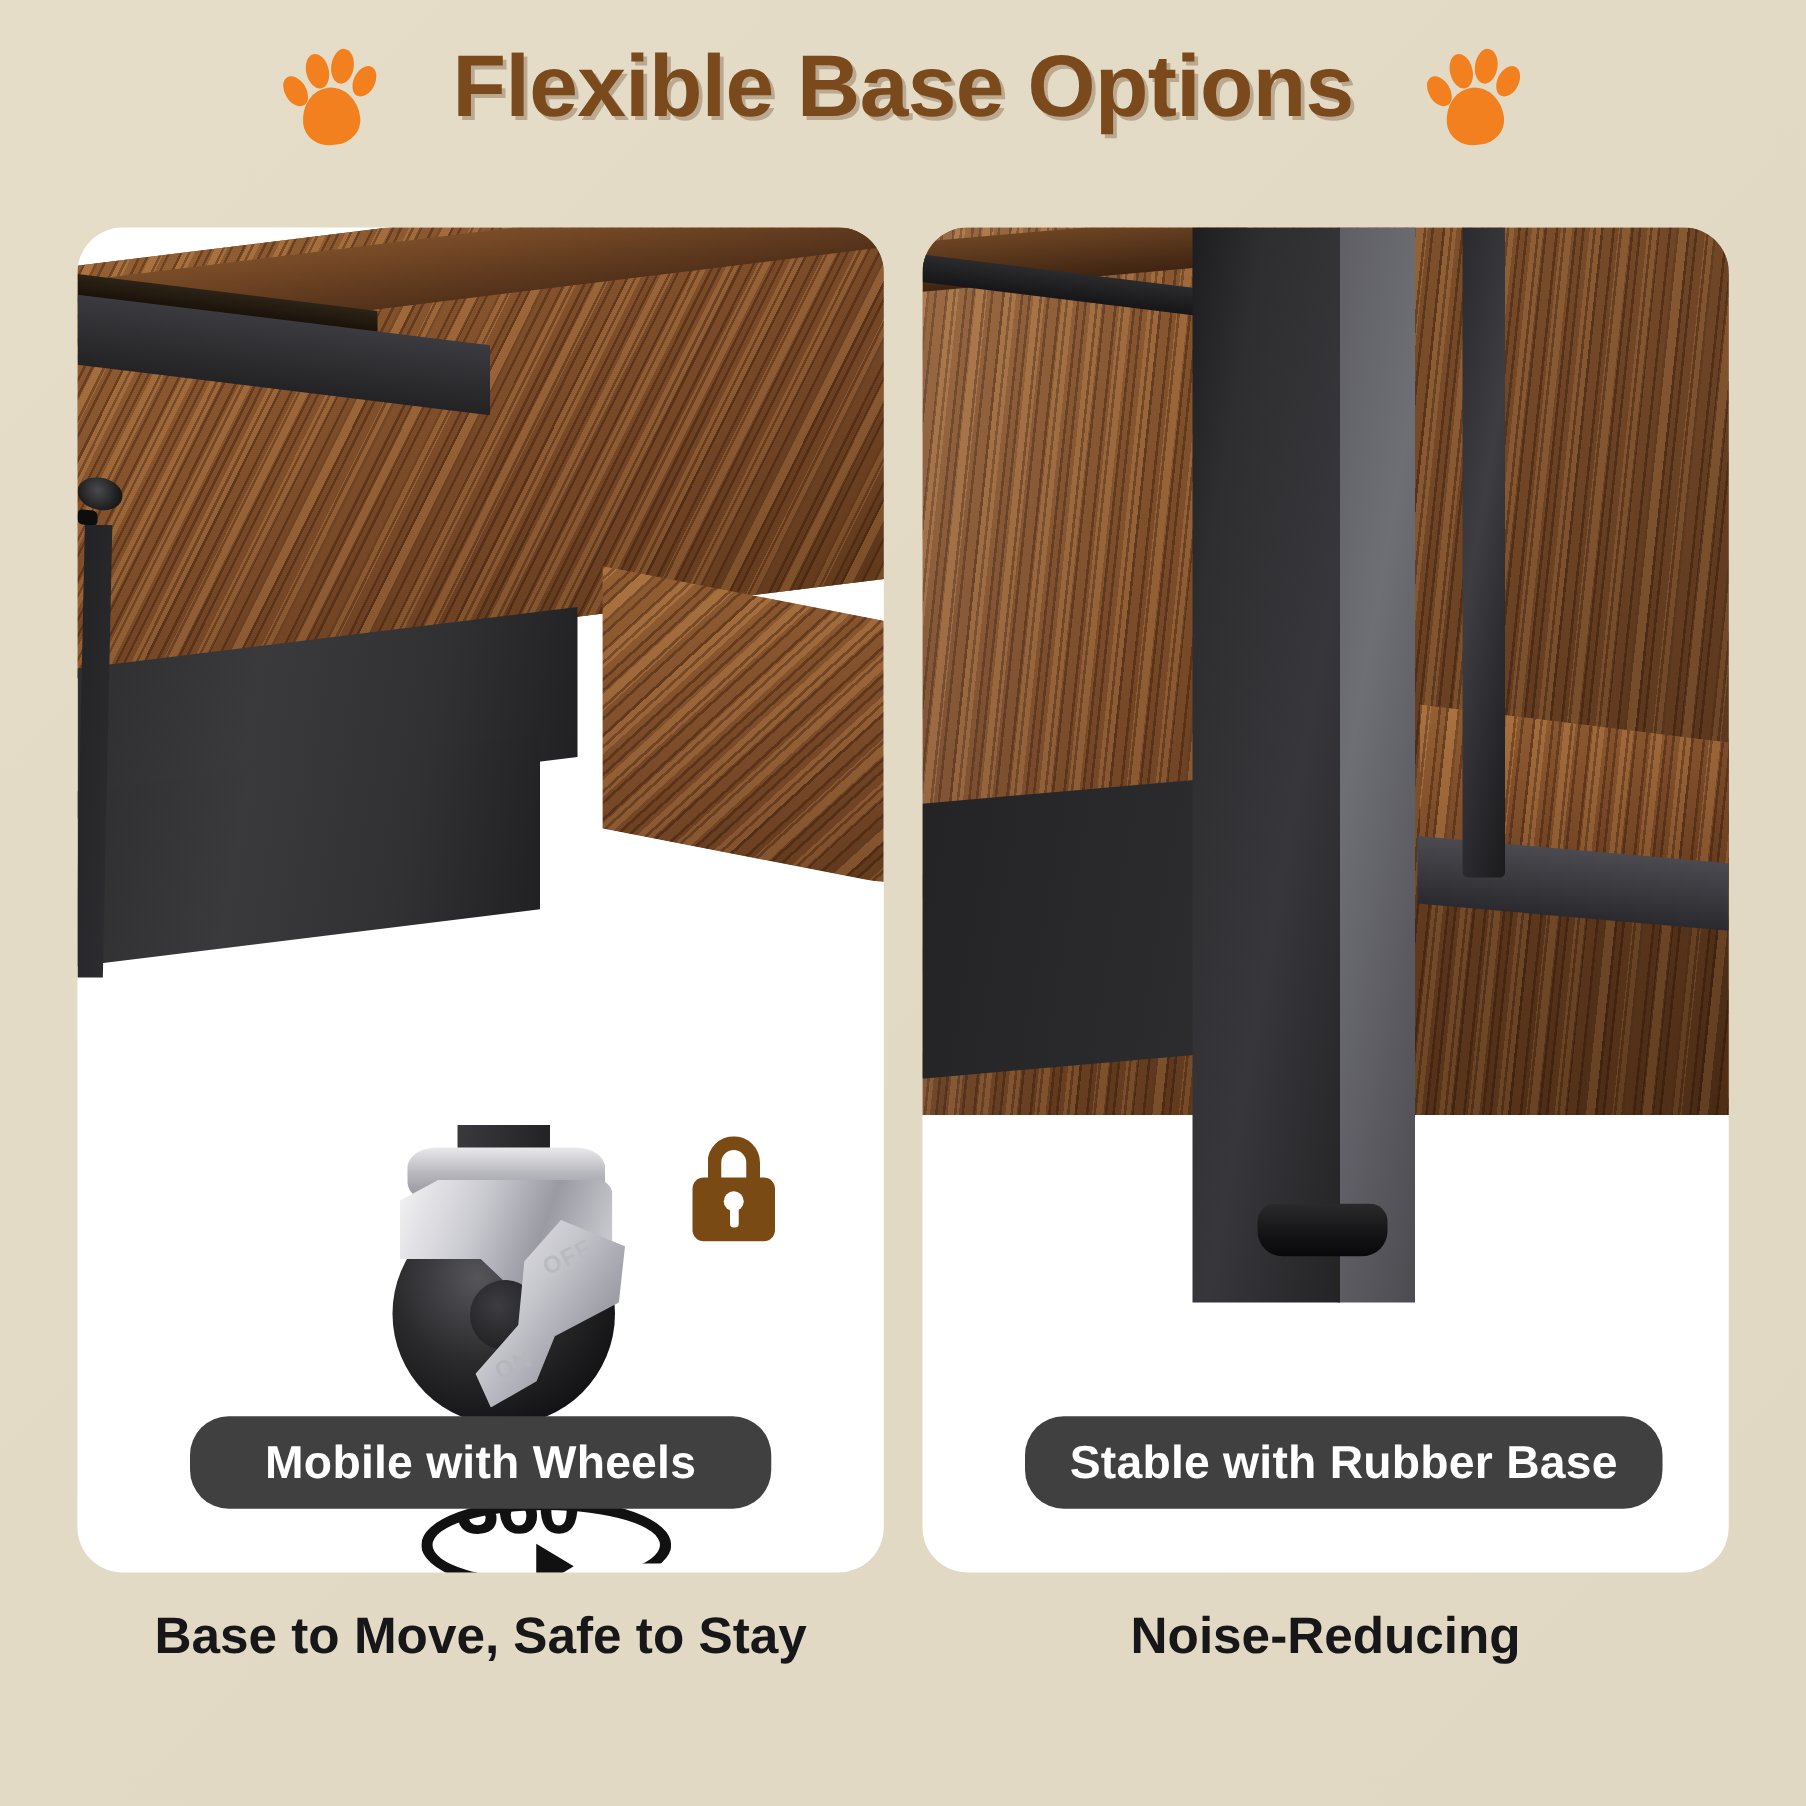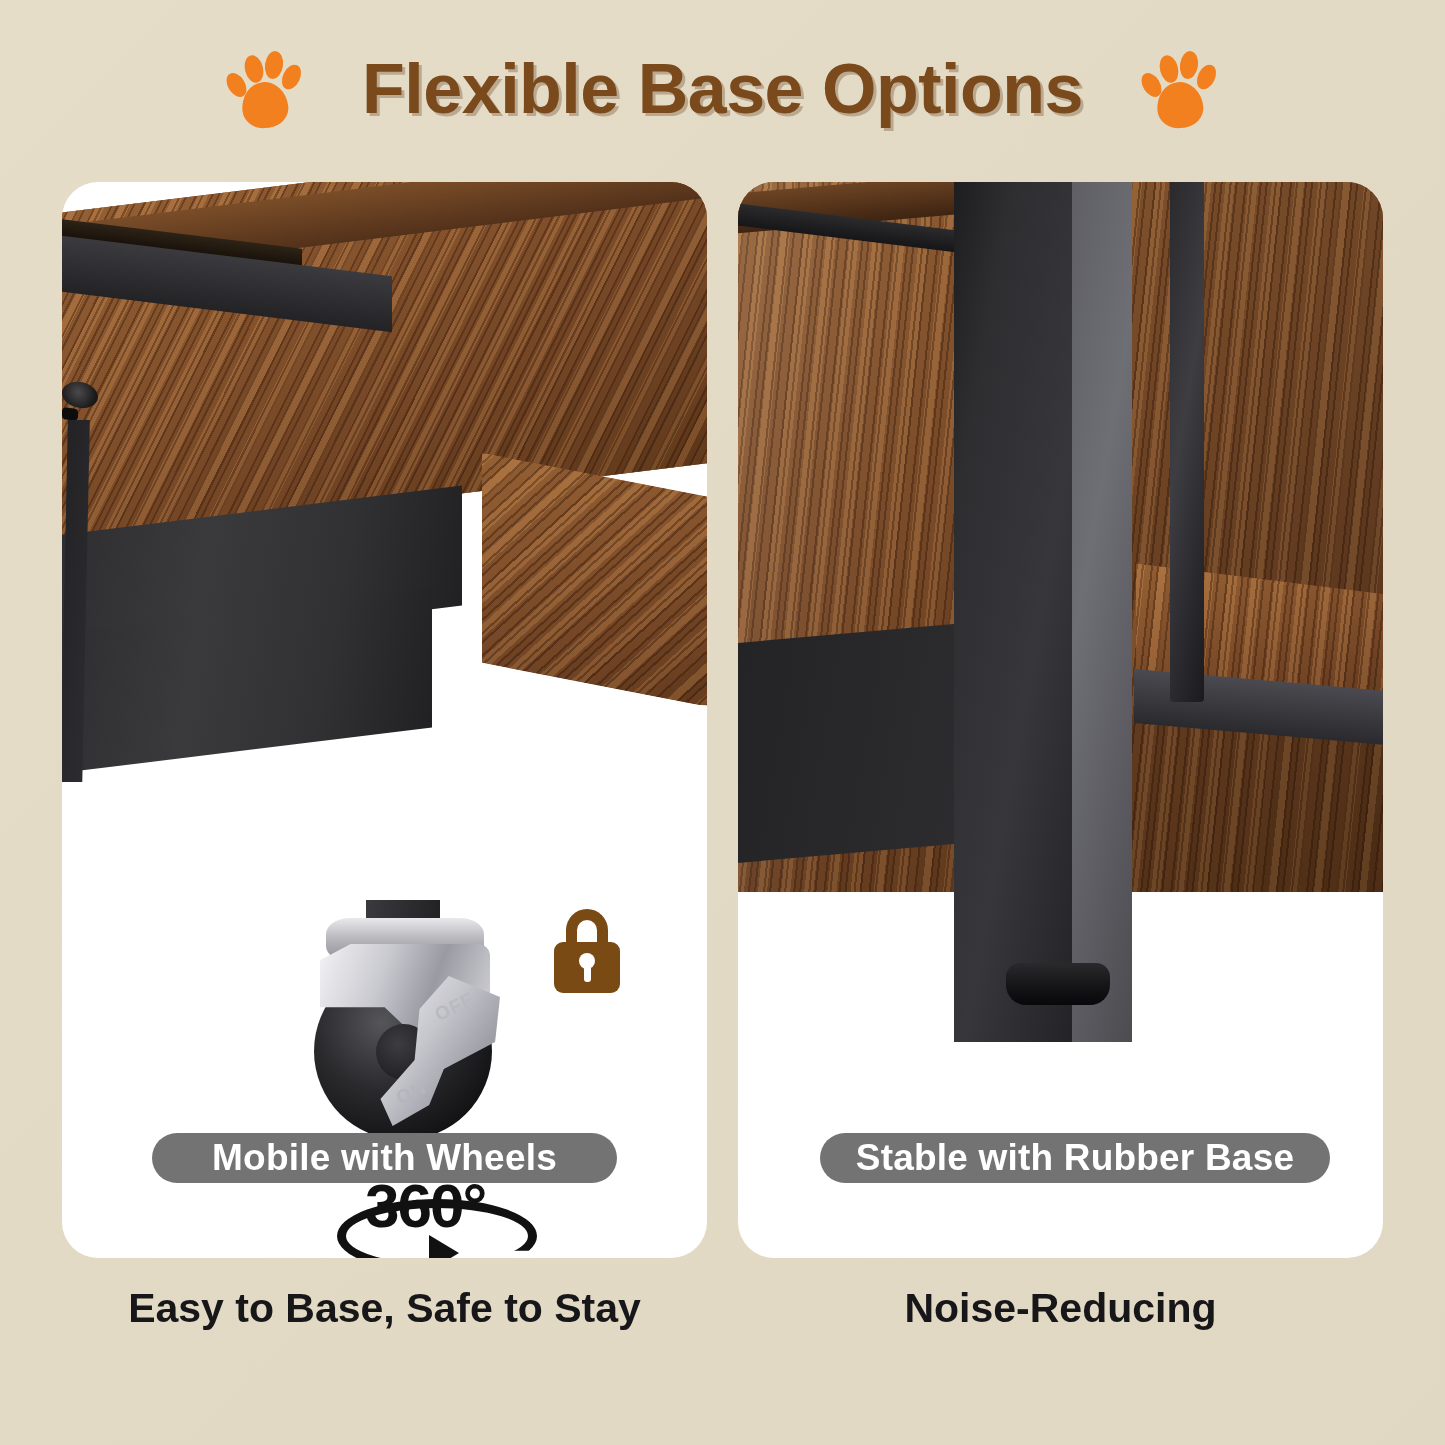--- a/index.html
+++ b/index.html
@@ -6,21 +6,21 @@
   body{
     width:1445px;height:1445px;
     background:linear-gradient(135deg,#e6ddc9 0%,#e3dac5 45%,#e1d8c3 100%);
     font-family:"Liberation Sans",sans-serif;
     overflow:hidden;position:relative;
   }
 
   
   .header{
     position:absolute;left:0;top:34px;width:1445px;height:110px;
-    display:flex;align-items:center;justify-content:center;gap:60px;
+    display:flex;justify-content:center;gap:60px;
   }
   .paw{width:74px;height:86px;position:relative;flex:0 0 auto;}
   .paw .pad{
     position:absolute;left:14px;top:36px;width:46px;height:46px;
     background:#F2801E;border-radius:50% 50% 46% 46%/58% 58% 42% 42%;
     transform:rotate(-6deg);
   }
   .paw .toe{position:absolute;background:#F2801E;border-radius:50%;}
   .paw .t1{left:0px; top:26px;width:17px;height:26px;transform:rotate(-32deg);}
   .paw .t2{left:17px;top:9px; width:18px;height:28px;transform:rotate(-14deg);}
@@ -149,21 +149,21 @@
   .R-rod{left:432px;top:-10px;width:34px;height:530px;border-radius:4px;
         background:linear-gradient(100deg,#2a2a2d,#3d3d42 45%,#1b1b1e);}
   .R-rail{left:396px;top:500px;width:300px;height:54px;
         background:linear-gradient(180deg,#4a4a50,#2a2a2e);transform:skewY(5deg);}
   .R-foot{position:absolute;left:1006px;top:963px;width:104px;height:42px;
         border-radius:14px 14px 20px 20px;
         background:linear-gradient(180deg,#2a2a2c 0%,#151517 55%,#08080a 100%);}
 
   
   .badge{
-    position:absolute;height:50px;border-radius:31px;background:#737373;
+    position:absolute;height:74px;border-radius:31px;background:#404040;
     display:flex;align-items:center;justify-content:center;
     color:#fff;font-size:37px;font-weight:bold;white-space:nowrap;letter-spacing:.2px;
   }
   .badge-left{left:152px;top:1133px;width:465px;}
   .badge-right{left:820px;top:1133px;width:510px;}
 
   
   .caption{
     position:absolute;top:1282px;width:645px;text-align:center;
     font-size:41px;font-weight:bold;color:#17171a;line-height:1.30;
@@ -230,21 +230,21 @@
   <div class="icon360">
     <div class="ring"></div>
     <div class="arrow"></div>
     <div class="txt">360°</div>
   </div>
 </div>
 
 <div class="badge badge-left">Mobile with Wheels</div>
 
 <div class="caption caption-left">
-  <div>Easy to Base, Safe to Stay</div>
+  <div>Base to Move, Safe to Stay</div>
 </div>
 
 <div class="panel panel-right">
   <div class="photo photo-right">
     <div class="wood R-wood"></div>
     <div class="R-woodshade"></div>
     <div class="R-shelfTop"></div>
     <div class="wood R-shelf"></div>
     <div class="R-shelfEdge"></div>
     <div class="metal R-apron"></div>

